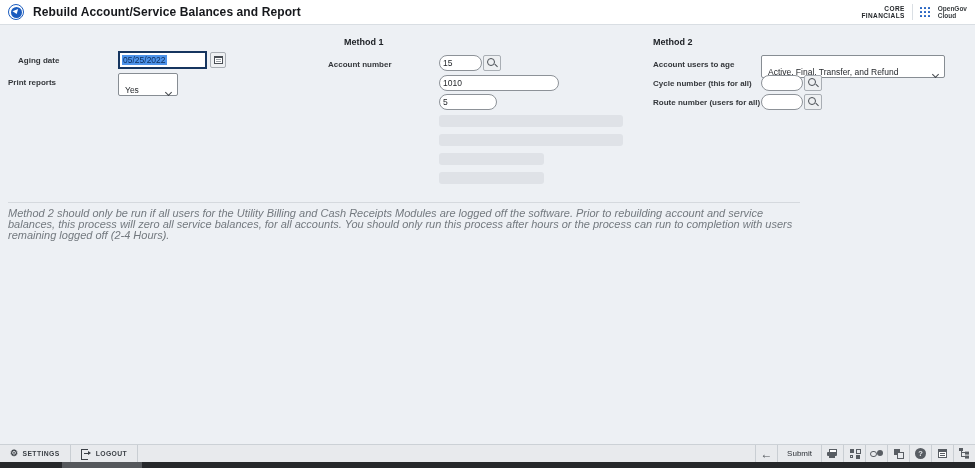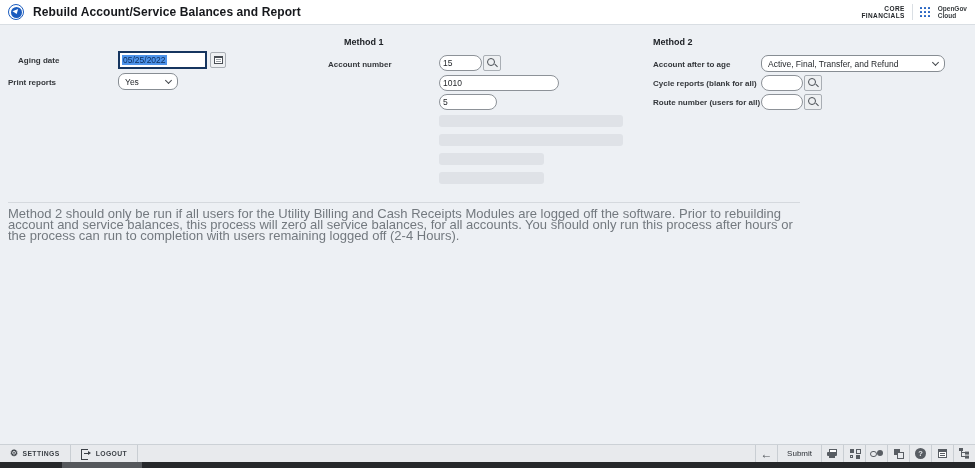--- a/index.html
+++ b/index.html
@@ -36,40 +36,40 @@
   .heading{ position:absolute; font-size:9px; font-weight:bold; color:#202328; }
   .txt{ position:absolute; height:16px; border:1px solid #8d9298; border-radius:8px; background:#fff;
         font-family:inherit; font-size:8.5px; color:#26292d; padding:0 3px; }
   .sqbtn{ position:absolute; height:16px; width:18px; background:#eef0f2; border:1px solid #a9aeb4; border-radius:2px;
         display:flex; align-items:center; justify-content:center; cursor:pointer; }
   .icon-search{ position:relative; width:10px; height:10px; }
   .icon-search::before{ content:''; position:absolute; left:0; top:0; width:6px; height:6px;
         border:1.3px solid #4a4f55; border-radius:50%; }
   .icon-search::after{ content:''; position:absolute; left:6.5px; top:7px; width:4px; height:1.4px;
         background:#4a4f55; transform:rotate(45deg); }
-  .selectbox{ position:absolute; height:17px; background:#fff; border:1px solid #878d93; border-radius:7px;
-        display:flex; align-items:center; justify-content:space-between; padding:0 6px; font-size:8.5px; cursor:pointer; }
+  .selectbox{ position:absolute; height:23px; background:#fff; border:1px solid #878d93; border-radius:2px;
+        display:flex; align-items:flex-end; justify-content:space-between; padding:0 6px; font-size:8.5px; cursor:pointer; }
   .chev{ width:5px; height:5px; border-right:1.3px solid #43474c; border-bottom:1.3px solid #43474c;
         transform:rotate(45deg); margin-top:-3px; flex:0 0 auto; margin-left:6px; }
 
   
   .datefield{ position:absolute; left:118px; top:51px; width:89px; height:18px; border:2px solid #15355f;
         background:#fff; display:flex; align-items:center; padding:0 2px; font-size:8.5px; cursor:text; }
   .datefield .sel{ background:#4c92e9; color:#0b2b58; padding:0 1px; }
   .calbtn{ left:210px; top:52px; width:16px; }
   .icon-cal{ position:relative; width:9px; height:8px; border:1px solid #4a4f55; border-top:2.5px solid #4a4f55; background:#fff; }
   .icon-cal::before{ content:''; position:absolute; left:1px; top:1px; width:5px; height:1px; background:#9aa0a6;
         box-shadow:0 2px 0 #9aa0a6; }
 
   
   .bar{ position:absolute; height:12px; background:#dfe2e7; border-radius:3px; }
 
   
   .hdiv{ position:absolute; left:8px; top:202px; width:792px; height:1px; background:#d5d9de; }
-  .note{ position:absolute; left:8px; top:208px; width:804px; font-size:13px; line-height:11px; color:#73797f; }
+  .note{ position:absolute; left:8px; top:208px; width:804px; font-size:11px; line-height:11px; color:#73797f;font-style:italic; }
 
   
   .footer{ position:absolute; left:0; bottom:6px; width:975px; height:18px; background:#e8eaed;
         border-top:1px solid #ccd1d6; display:flex; align-items:stretch; }
   .fbtn{ display:flex; align-items:center; gap:4px; padding:0 10px; border:none; border-right:1px solid #c9ced3;
         background:transparent; font-family:inherit; font-size:6.8px; font-weight:bold; letter-spacing:.4px;
         color:#3a3f45; cursor:pointer; }
   .gear{ font-size:9px; line-height:1; color:#3a3f45; }
   .icon-logout{ position:relative; width:11px; height:10px; }
   .icon-logout::before{ content:''; position:absolute; left:0; top:.5px; width:6px; height:9px;
@@ -164,27 +164,27 @@
   </div>
   <input class="txt" style="left: 439px; top: 75px; width: 120px;" type="text" value="1010">
   <input class="txt" style="left: 439px; top: 94px; width: 58px;" type="text" value="5">
 
   <div class="bar" style="left:439px; top:115px; width:184px;"></div>
   <div class="bar" style="left:439px; top:134px; width:184px;"></div>
   <div class="bar" style="left:439px; top:153px; width:105px;"></div>
   <div class="bar" style="left:439px; top:172px; width:105px;"></div>
 
   <div class="heading" style="left:653px; top:37px;">Method 2</div>
-  <div class="lbl" style="left:653px; top:60px;">Account after to age</div>
+  <div class="lbl" style="left:653px; top:60px;">Account users to age</div>
   <div class="selectbox" style="left:761px; top:55px; width:184px;">
     <span>Active, Final, Transfer, and Refund</span>
     <span class="chev"></span>
   </div>
 
-  <div class="lbl" style="left:653px; top:79px;">Cycle reports (blank for all)</div>
+  <div class="lbl" style="left:653px; top:79px;">Cycle number (this for all)</div>
   <input class="txt" style="left: 761px; top: 75px; width: 42px;" type="text" value="">
   <div class="sqbtn" style="left:804px; top:75px;">
     <span class="icon-search"></span>
   </div>
 
   <div class="lbl" style="left:653px; top:98px;">Route number (users for all)</div>
   <input class="txt" style="left: 761px; top: 94px; width: 42px;" type="text" value="">
   <div class="sqbtn" style="left:804px; top:94px;">
     <span class="icon-search"></span>
   </div>

